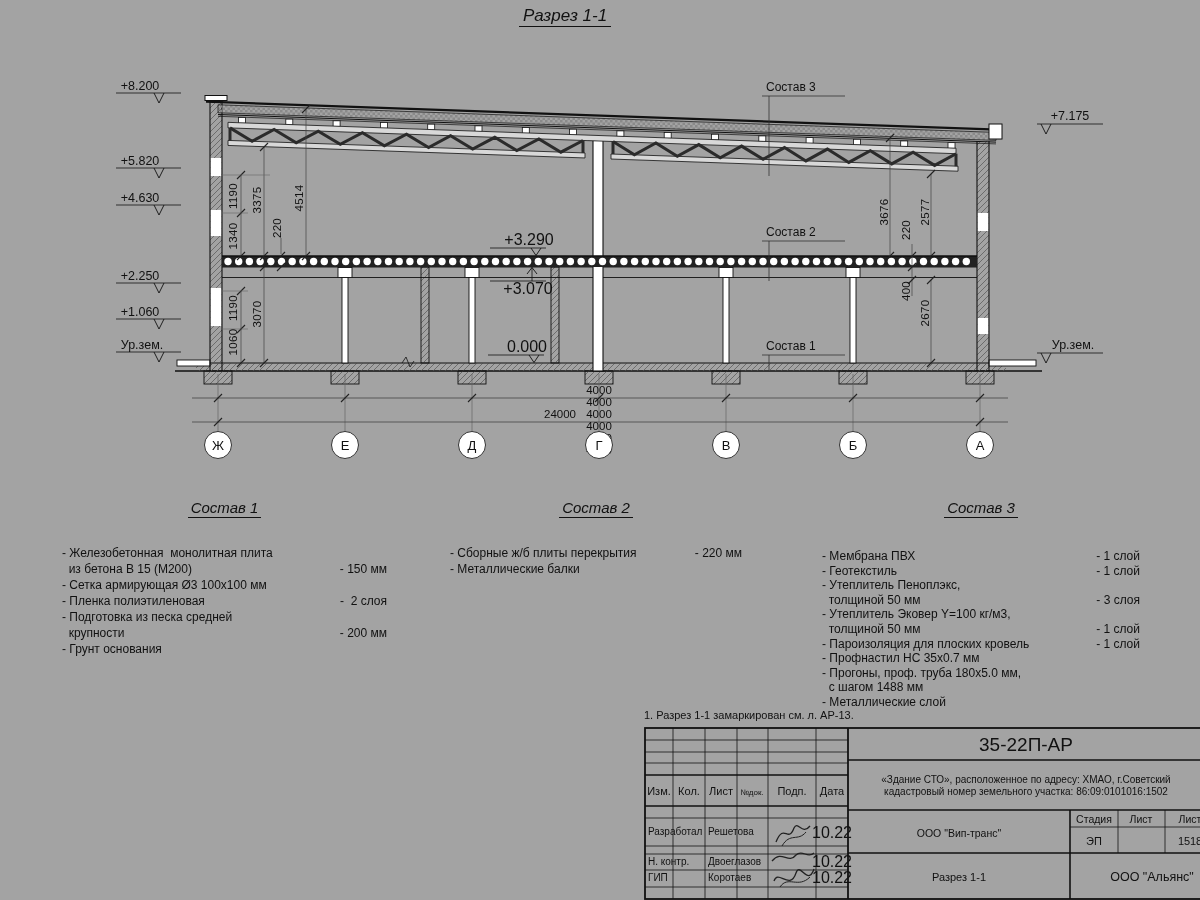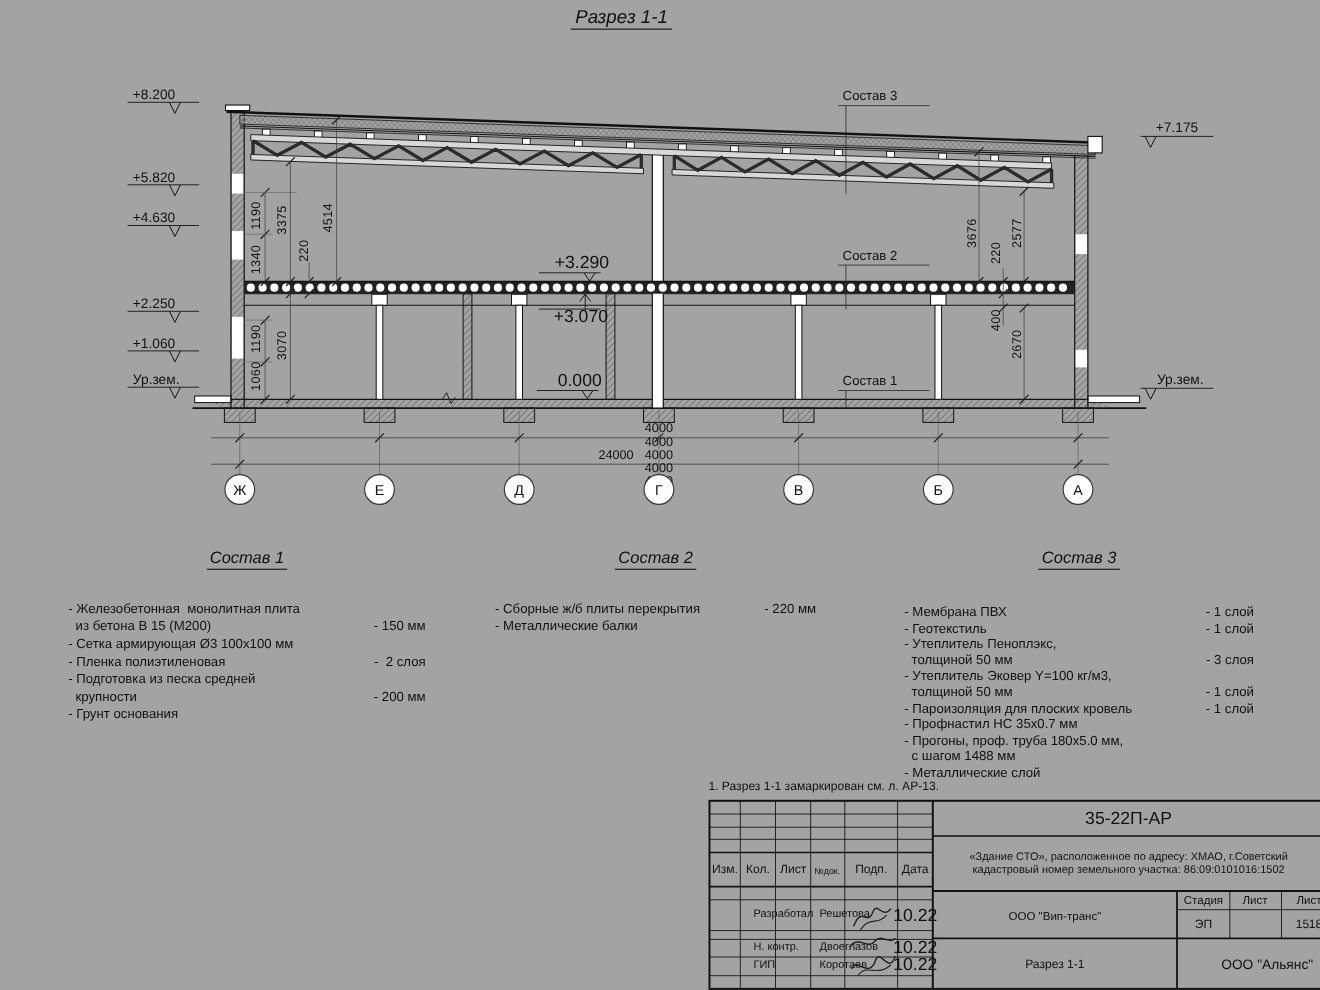--- a/index.html
+++ b/index.html
@@ -18,21 +18,21 @@
   .totaldim{position:absolute;left:520px;top:408px;width:80px;text-align:center;font-size:11.5px;}
   .axes{position:absolute;left:204px;top:431px;width:790px;display:flex;justify-content:space-between;}
   .bubble{width:26px;height:26px;border:1px solid #333;border-radius:50%;background:#fff;
           display:flex;align-items:center;justify-content:center;font-size:13px;}
   .comp{position:absolute;font-size:12px;line-height:16px;}
   .comp h3{margin:0 0 29px 0;text-align:center;font-style:italic;font-size:15px;font-weight:normal;}
   .comp h3 span{border-bottom:1px solid #111;padding:0 3px 1px;}
   .crow{display:flex;justify-content:space-between;white-space:pre;}
   .comp3 .crow{line-height:14.6px;}
   .note{position:absolute;left:644px;top:709px;font-size:11px;}
-  .tb{position:absolute;font-size:10px;margin-left:37px;}
+  .tb{position:absolute;font-size:10px;}
   .tbc{position:absolute;text-align:center;transform:translate(-50%,-50%);white-space:pre;}
   .sig{position:absolute;}
 </style>
 </head>
 <body>
 
 <div class="page">
 
   <svg id="cad" width="1200" height="900" viewBox="0 0 1200 900">
     <defs>
@@ -433,21 +433,21 @@
   <div class="tb" style="left:648px;top:826px">Разработал</div>
   <div class="tb" style="left:708px;top:826px">Решетова</div>
   <div class="tbc" style="left:832px;top:833px">10.22</div>
   <div class="tb" style="left:648px;top:856px">Н. контр.</div>
   <div class="tb" style="left:708px;top:856px">Двоеглазов</div>
   <div class="tbc" style="left:832px;top:862px">10.22</div>
   <div class="tb" style="left:648px;top:872px">ГИП</div>
   <div class="tb" style="left:708px;top:872px">Коротаев</div>
   <div class="tbc" style="left:832px;top:878px">10.22</div>
 
-  <div class="tbc" style="left:1026px;top:745px;font-size:16px">35-22П-АР</div>
+  <div class="tbc" style="left:1026px;top:745px;font-size:19px">35-22П-АР</div>
   <div class="tbc" style="left:1026px;top:779px;font-size:10px">«Здание СТО», расположенное по адресу: ХМАО, г.Советский</div>
   <div class="tbc" style="left:1026px;top:791px;font-size:10px">кадастровый номер земельного участка: 86:09:0101016:1502</div>
   <div class="tbc" style="left:959px;top:833px;font-size:10.5px">ООО "Вип-транс"</div>
   <div class="tbc" style="left:1094px;top:819px;font-size:10.5px">Стадия</div>
   <div class="tbc" style="left:1141px;top:819px;font-size:10.5px">Лист</div>
   <div class="tbc" style="left:1190px;top:819px;font-size:10.5px">Лист</div>
   <div class="tbc" style="left:1094px;top:841px;font-size:11px">ЭП</div>
   <div class="tbc" style="left:1184px;top:841px;font-size:11px">15</div>
   <div class="tbc" style="left:1196px;top:841px;font-size:11px">18</div>
   <div class="tbc" style="left:959px;top:877px;font-size:11px">Разрез 1-1</div>

